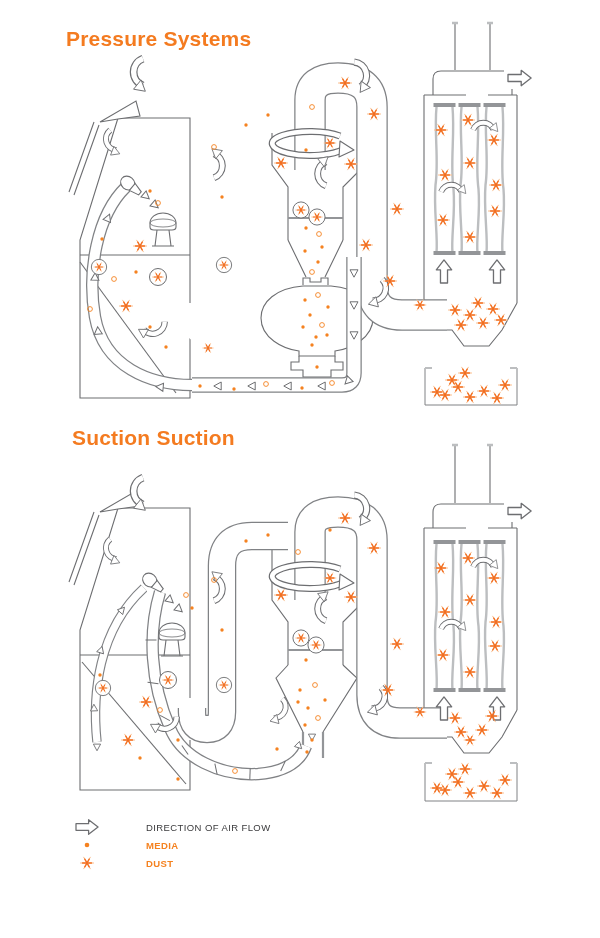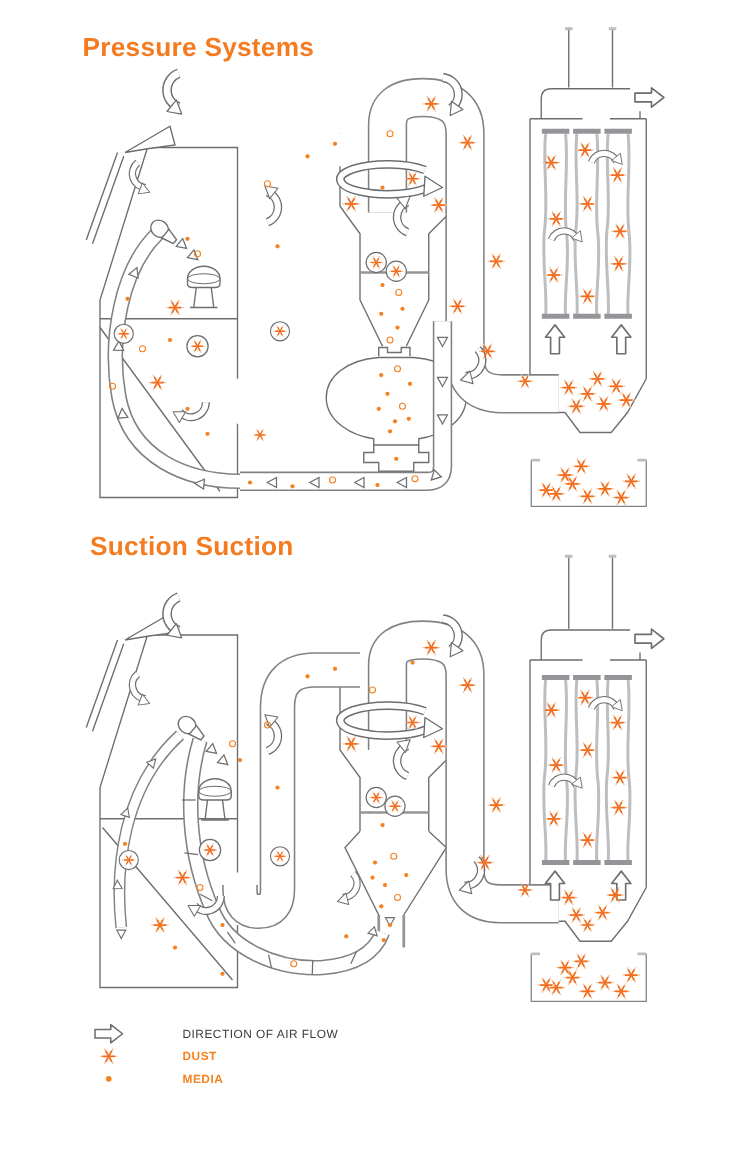--- a/index.html
+++ b/index.html
@@ -439,29 +439,29 @@
   <div class="lrow">
     <span class="lic">
       <svg width="34" height="16">
             <use href="#barrow" transform="translate(5,8) scale(1.05)"></use>
           </svg>
     </span>
     <span class="llab dark">DIRECTION OF AIR FLOW</span>
   </div>
   <div class="lrow">
     <span class="lic">
+      <svg width="34" height="16">
+            <circle cx="16" cy="8" r="2.3" fill="#F58220"></circle>
+          </svg>
+    </span>
+    <span class="llab orange">MEDIA</span>
+  </div>
+  <div class="lrow">
+    <span class="lic">
       <svg width="34" height="18">
             <use href="#dust" transform="translate(16,9)"></use>
           </svg>
     </span>
     <span class="llab orange">DUST</span>
   </div>
-  <div class="lrow">
-    <span class="lic">
-      <svg width="34" height="16">
-            <circle cx="16" cy="8" r="2.3" fill="#F58220"></circle>
-          </svg>
-    </span>
-    <span class="llab orange">MEDIA</span>
-  </div>
 </div>
 
 </div>
 
 </body></html>

